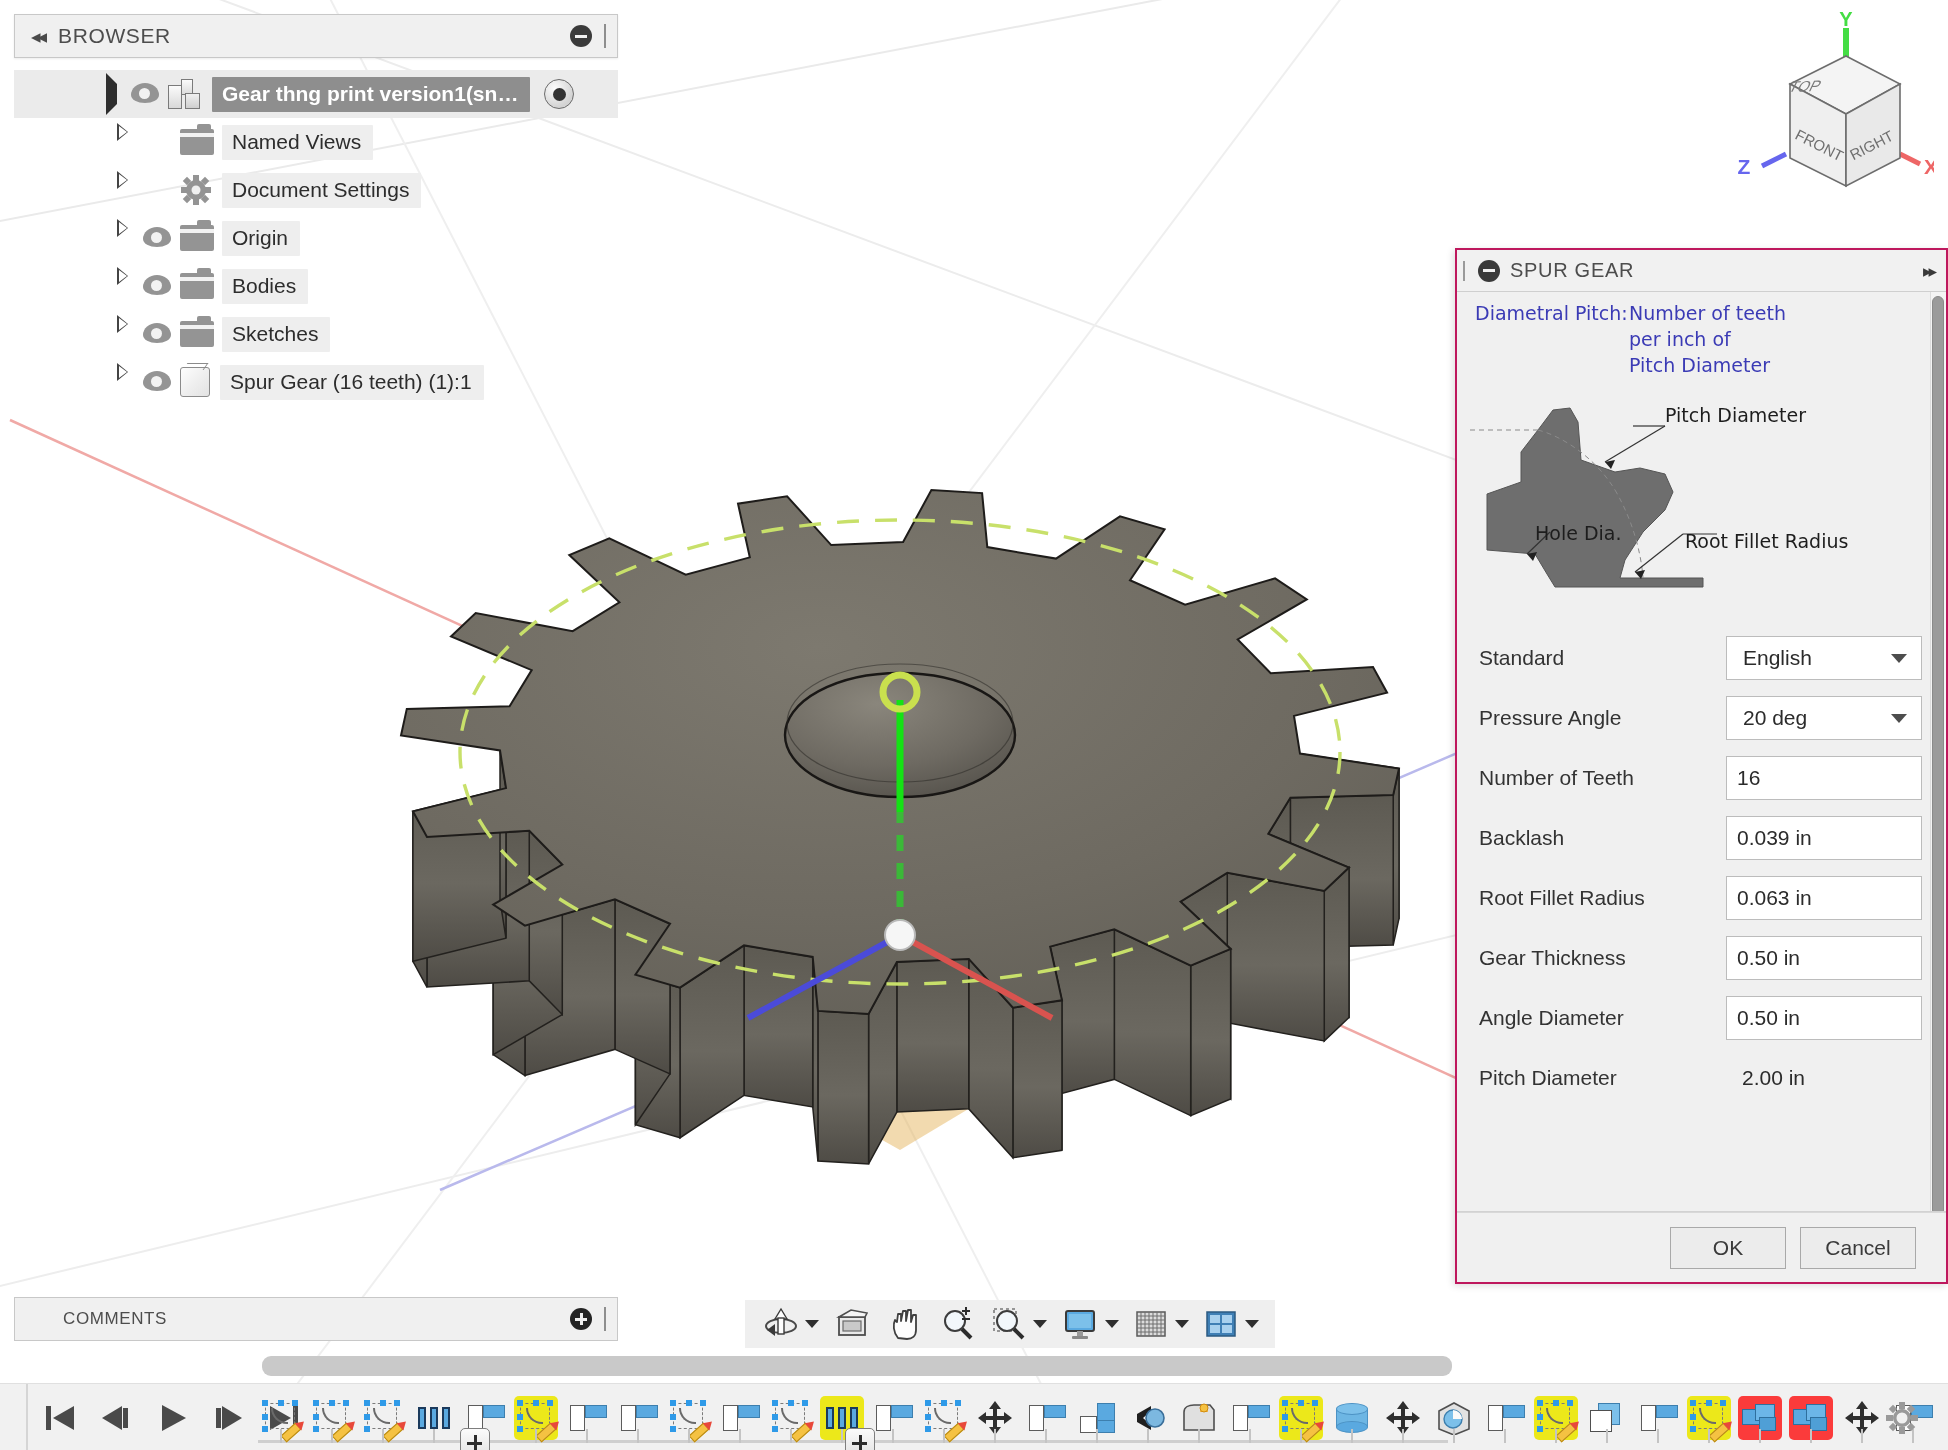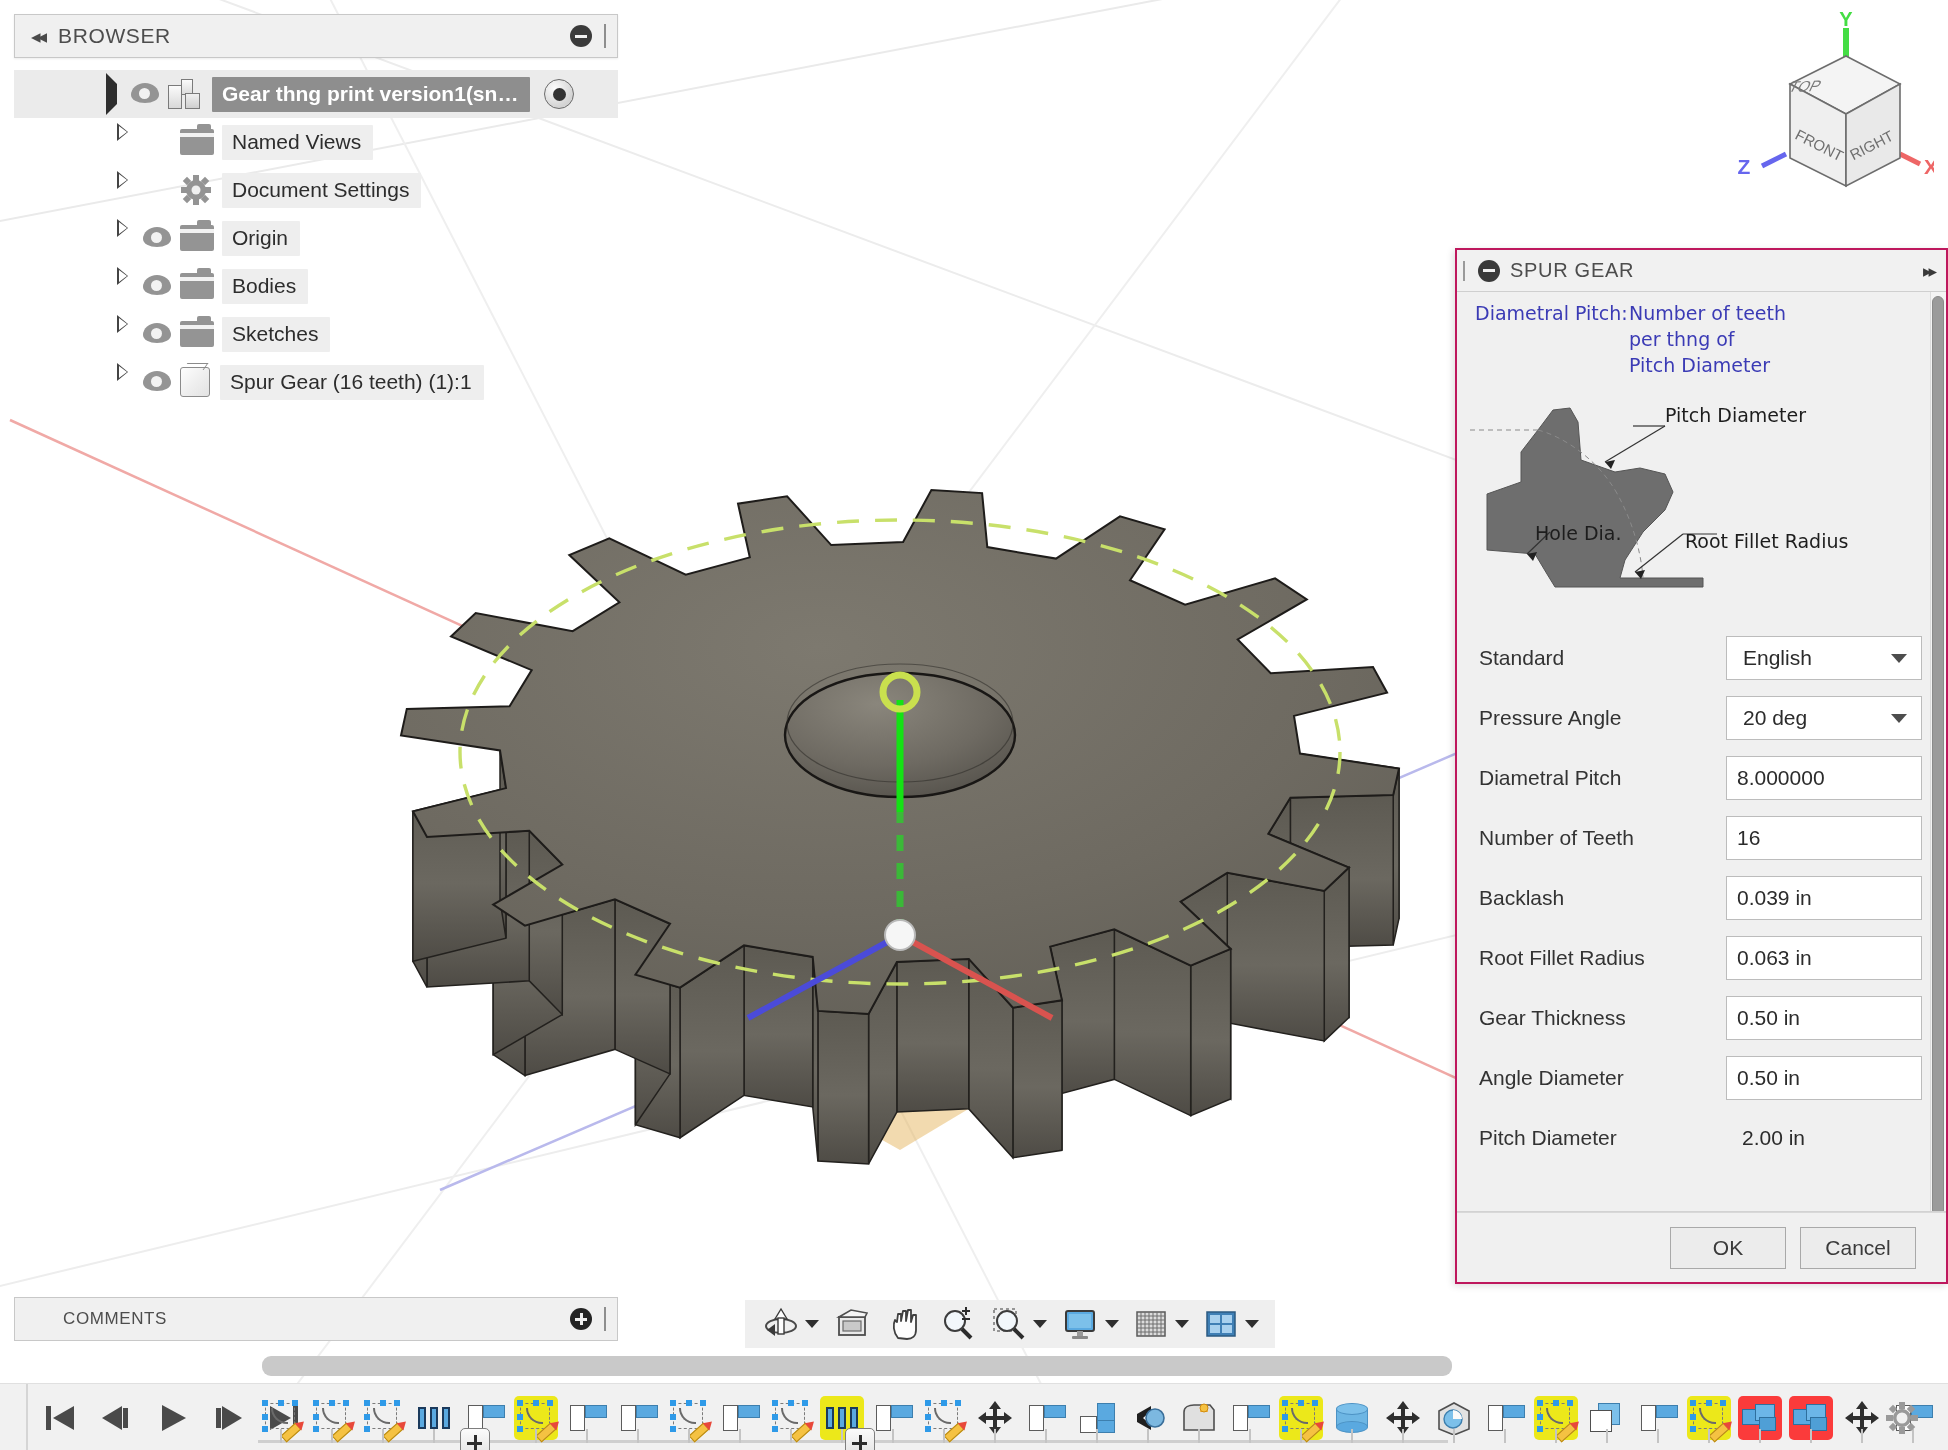--- a/index.html
+++ b/index.html
@@ -564,21 +564,21 @@
     <span class="dot-minus"></span>
     <span id="dialog-title">SPUR GEAR</span>
     <span class="fwd-arrows">▸▸</span>
   </div>
 
   <div id="dialog-body">
 
     <div id="illus">
       <span class="illus-label" style="left:18px; top:10px;">Diametral Pitch:</span>
       <span class="illus-label" style="left:172px; top:10px;">Number of teeth</span>
-      <span class="illus-label" style="left:172px; top:36px;">per thng of</span>
+      <span class="illus-label" style="left:172px; top:36px;">per inch of</span>
       <span class="illus-label" style="left:172px; top:62px;">Pitch Diameter</span>
 
       <svg width="470" height="230" style="position:absolute;left:8px;top:90px;">
         <path d="M 73,48 L 88,28 L 105,26 L 113,40 L 116,78 L 150,90 L 175,86 L 200,92 L 208,110
                  L 200,128 L 178,150 L 160,178 L 155,196 L 238,196 L 238,205 L 90,205 L 82,192
                  L 70,172 L 22,168 L 22,112 L 56,100 L 56,70 Z" fill="#6e6e6e" stroke="#555" stroke-width="1"></path>
         <path d="M 5,48 L 73,48" stroke="#8a8a8a" stroke-width="1" stroke-dasharray="5 4"></path>
         <path d="M 73,48 C 100,55 132,78 150,108" stroke="#8a8a8a" stroke-width="1" stroke-dasharray="5 4" fill="none"></path>
         <path d="M 150,108 C 166,135 176,168 178,196" stroke="#8a8a8a" stroke-width="1" stroke-dasharray="5 4" fill="none"></path>
         <line x1="200" y1="44" x2="140" y2="80" stroke="#333" stroke-width="1.2"></line>
@@ -602,26 +602,20 @@
           <div class="fcontrol select">
             <span class="val">English</span>
             <span class="caret-down"></span>
           </div>
         </div>
         <div class="frow">
           <span class="flabel">Pressure Angle</span>
           <div class="fcontrol select">
             <span class="val">20 deg</span>
             <span class="caret-down"></span>
-          </div>
-        </div>
-        <div class="frow">
-          <span class="flabel">Diametral Pitch</span>
-          <div class="fcontrol">
-            <span>8.000000</span>
           </div>
         </div>
         <div class="frow">
           <span class="flabel">Number of Teeth</span>
           <div class="fcontrol">
             <span>16</span>
           </div>
         </div>
         <div class="frow">
           <span class="flabel">Backlash</span>

